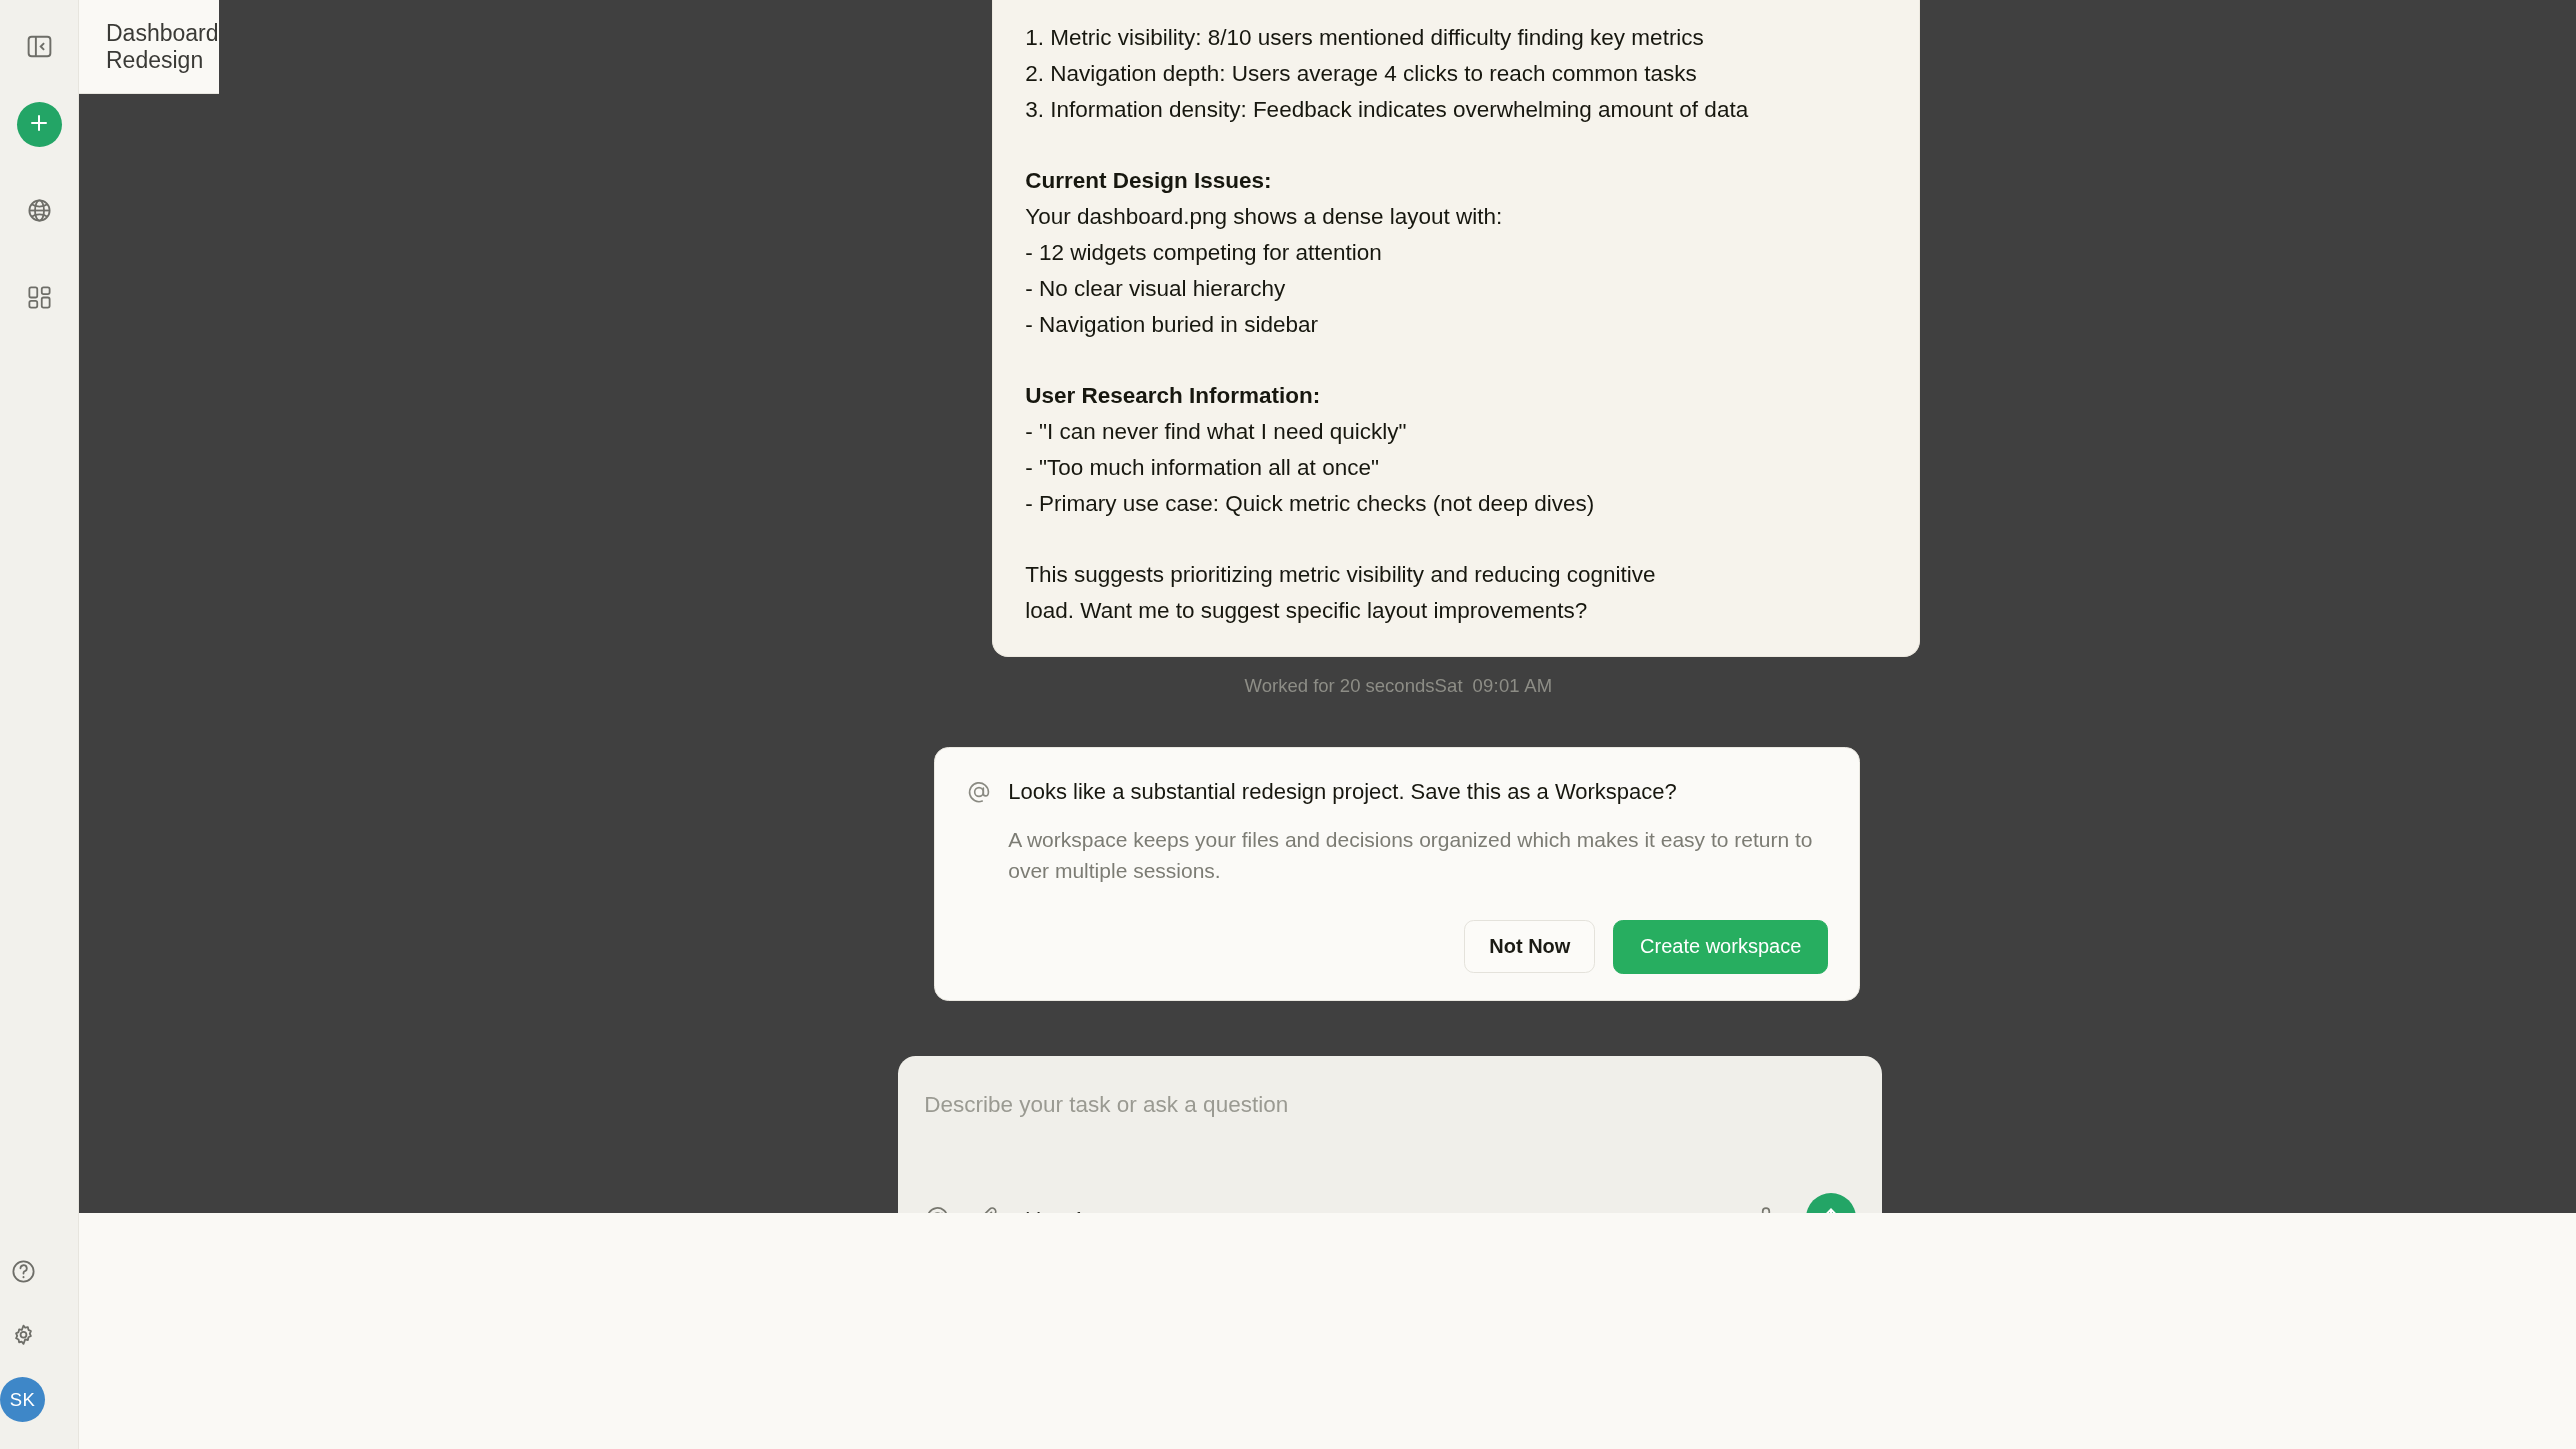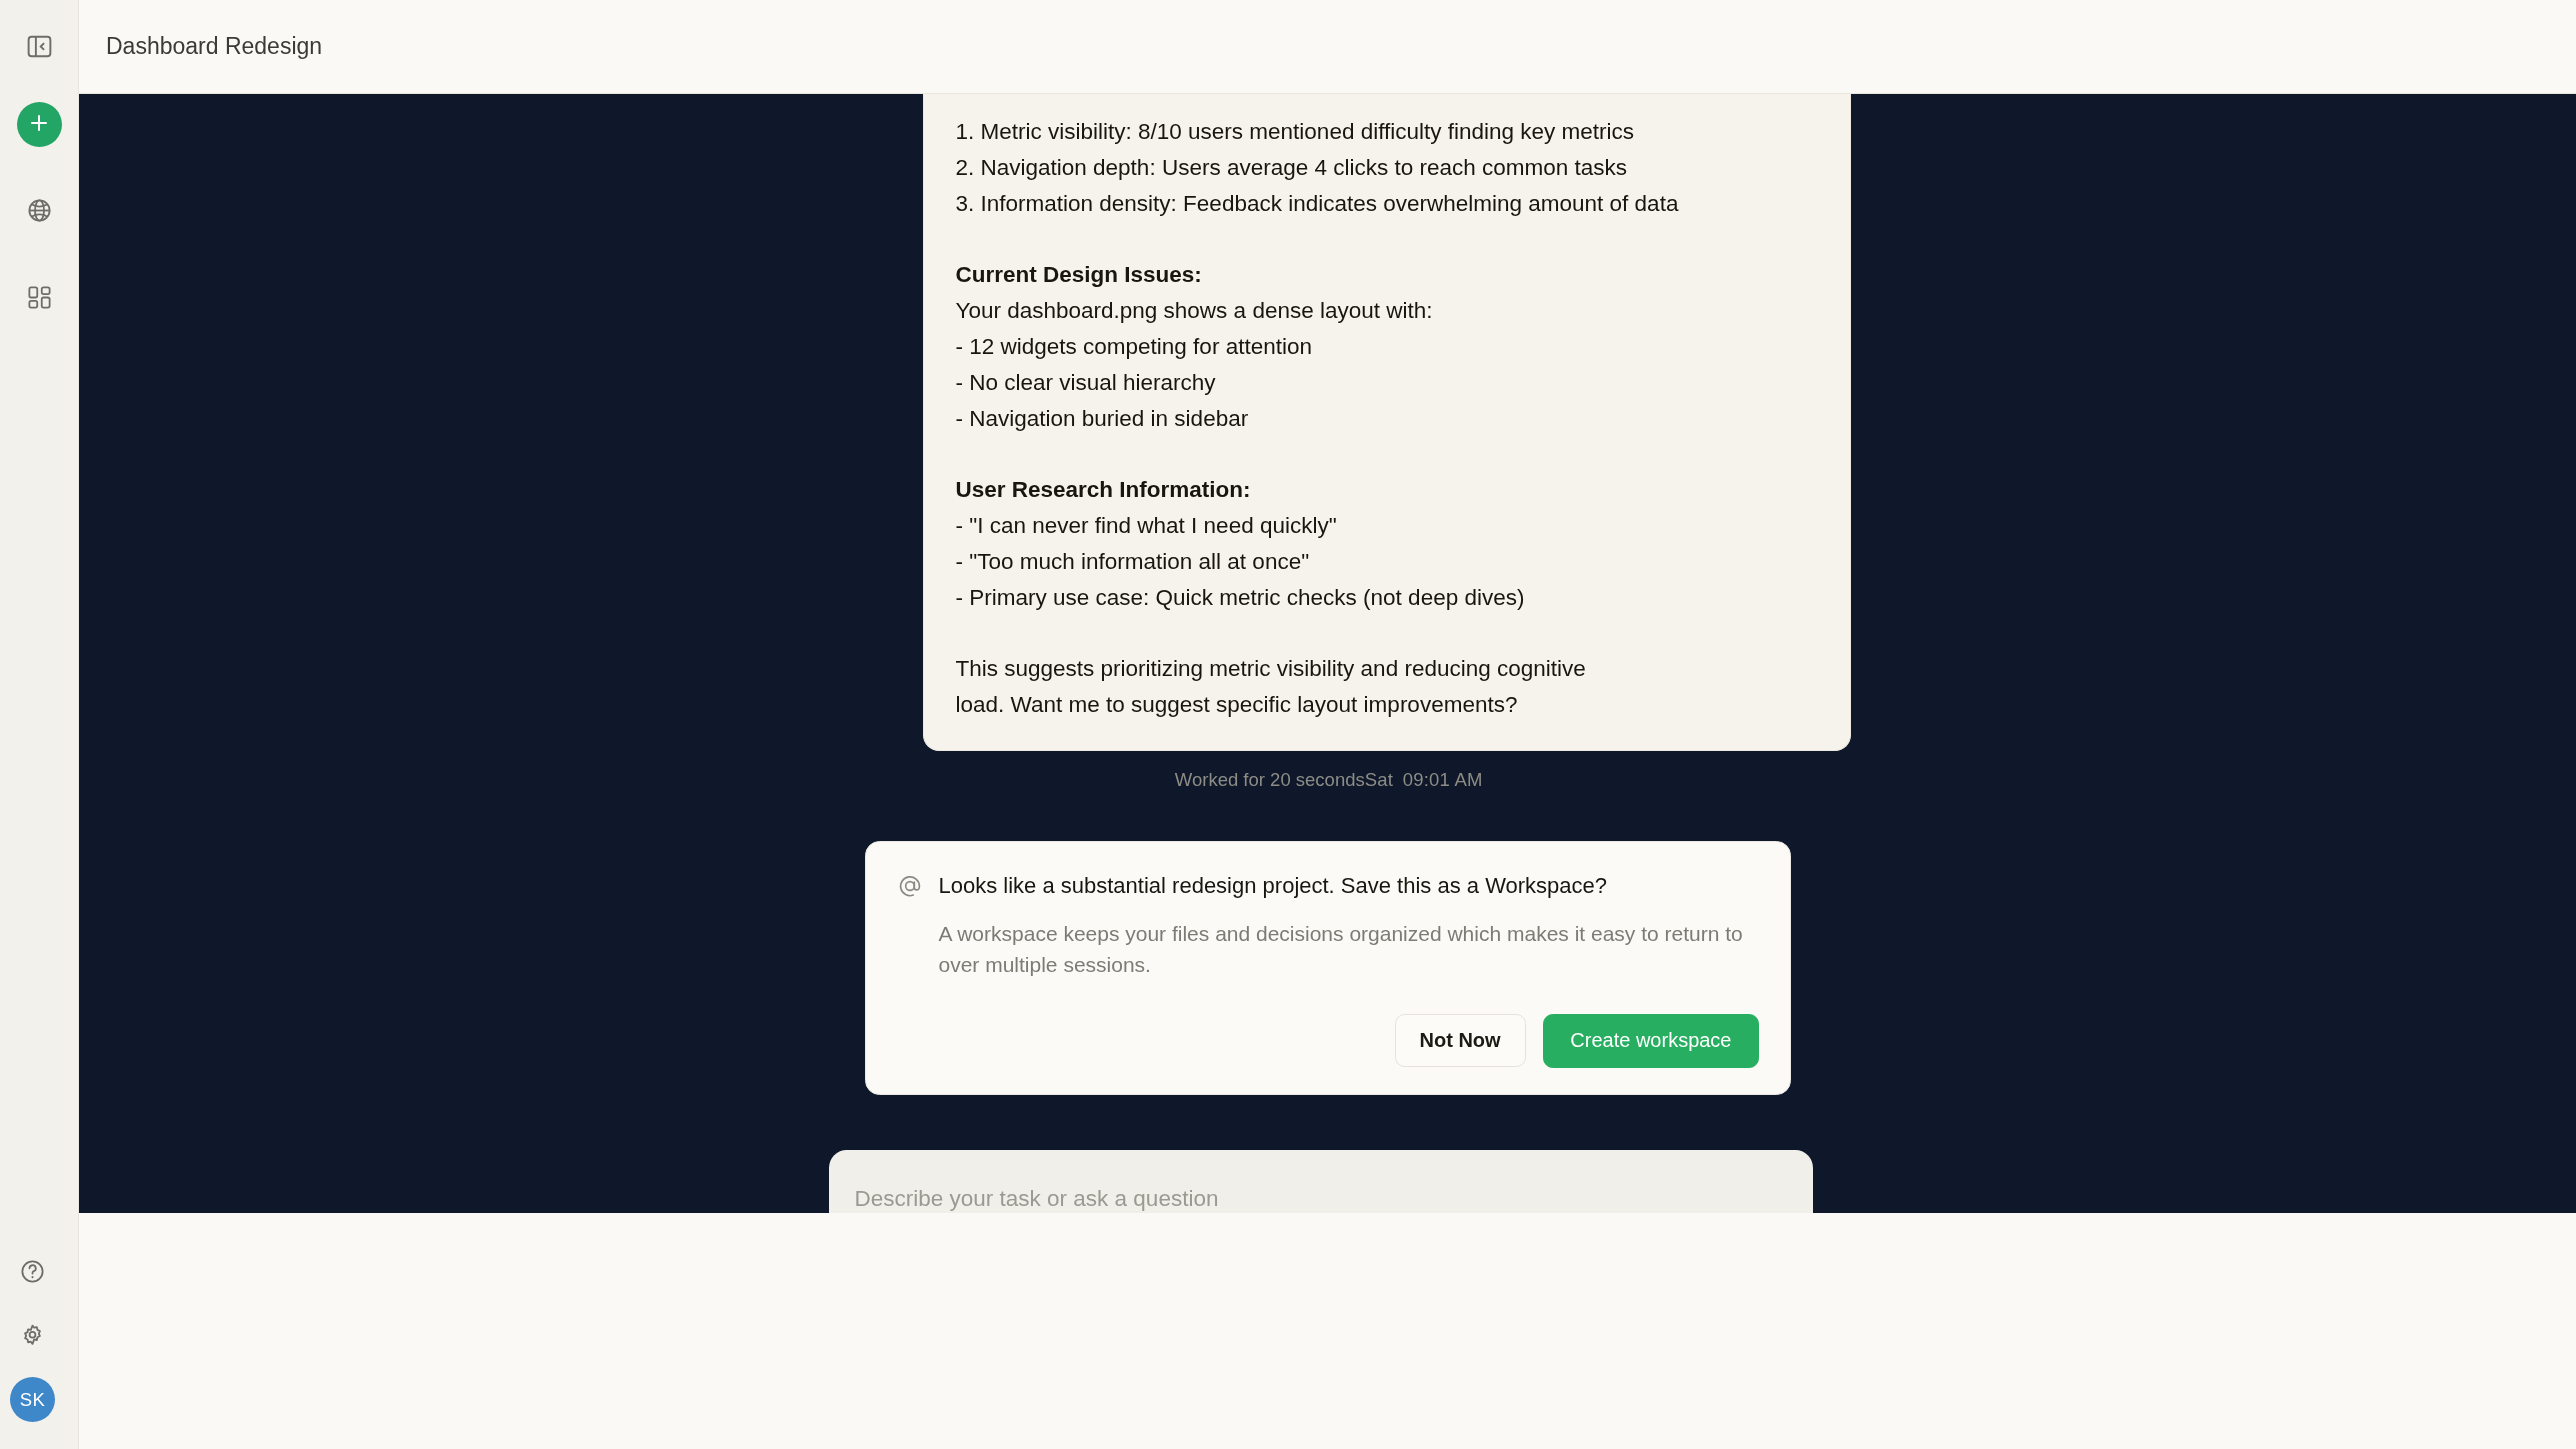--- a/index.html
+++ b/index.html
@@ -17,21 +17,21 @@
     width: 79px; height: 1449px;
     background: #F2F1EC;
     border-right: 0.8px solid #E7E5DE;
     display: flex; flex-direction: column; align-items: center;
     flex: 0 0 79px;
     position: relative;
   }
   .rail-top { display: flex; flex-direction: column; align-items: center; }
   .rail-bottom {
     position: absolute; bottom: 27px; left: 0; width: 65px;
-    display: flex; flex-direction: column; align-items: center;
+    display: flex; flex-direction: column; 
   }
   .rail-btn {
     width: 47px; height: 47px;
     display: flex; align-items: center; justify-content: center;
     border-radius: 9.7px;
     color: #6E6E68;
   }
   .rail-btn svg { display: block; }
   .sb-collapse { margin-top: 22.5px; }
   .sb-new {
@@ -48,22 +48,22 @@
   .avatar {
     width: 45px; height: 45px; border-radius: 50%;
     background: #3E87C8; color: #fff;
     display: flex; align-items: center; justify-content: center;
     font-size: 18.5px; letter-spacing: 0.4px;
   }
 
   
   .main {
     flex: 1 1 auto; height: 1213px;
-    display: flex; flex-direction: column;
-    background: #0f172a;
+    display: flex; flex-direction: row;
+    background: #404040;
     position: relative;
   }
 
   .topbar {
     height: 94px; flex: 0 0 94px;
     border-bottom: 0.8px solid #E8E6DF;
     display: flex; align-items: center;
     padding-left: 27px;
     background: #FAF9F5;
   }

